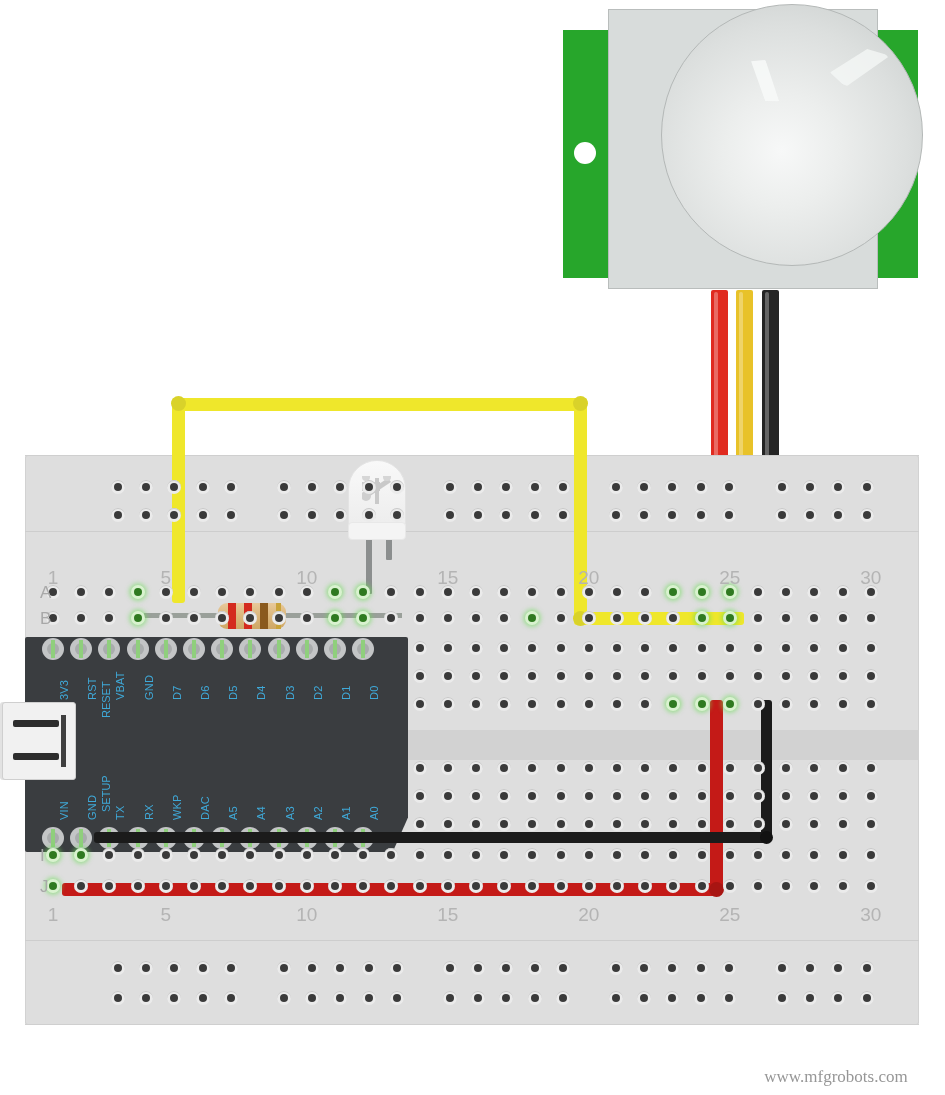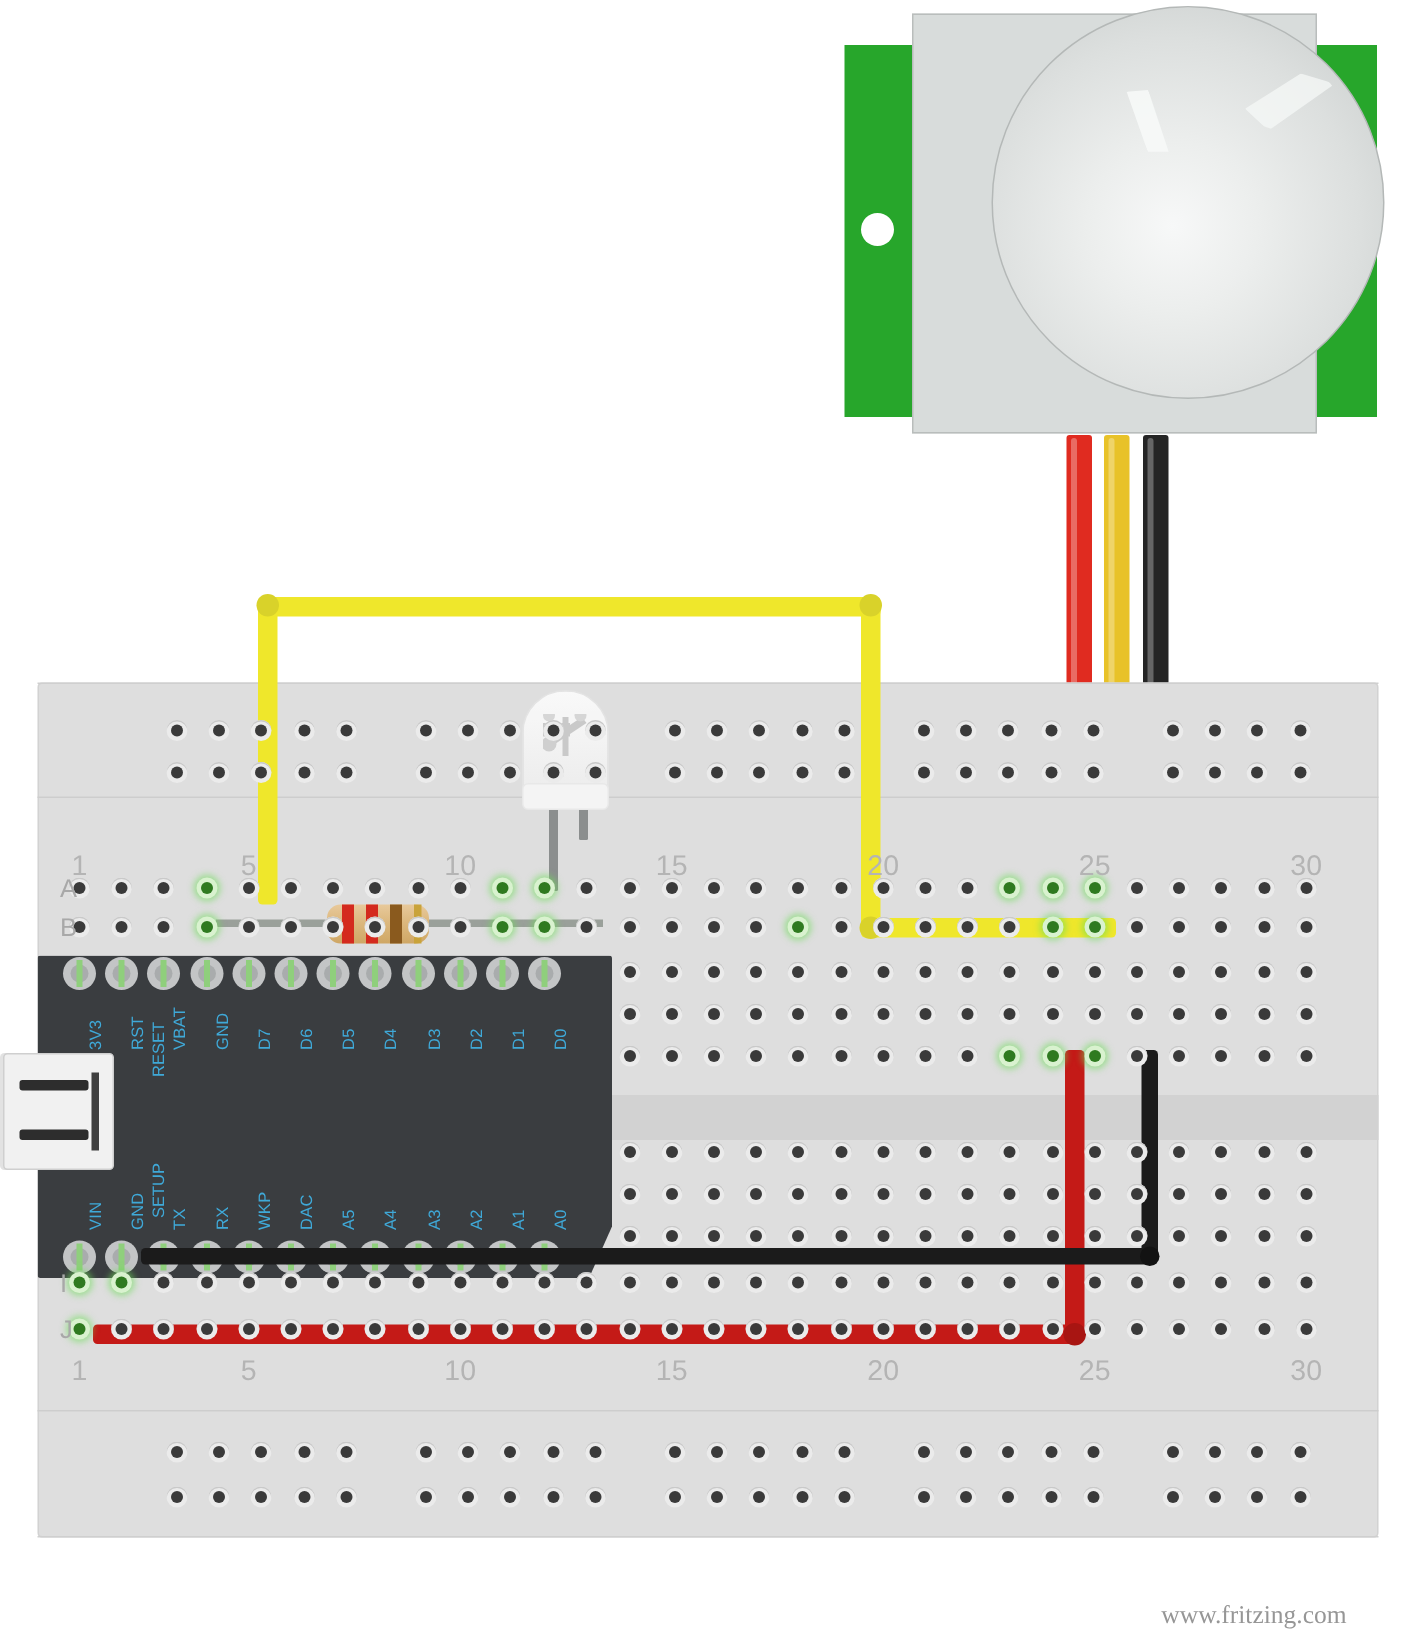--- a/index.html
+++ b/index.html
@@ -374,21 +374,21 @@
   <div class="wend" style="left:573px;top:611px;background:#d9d22a;"></div>
 
   <div class="wseg" style="left:62px;top:883px;width:655px;height:13px;background:#c41a17;"></div>
   <div class="wseg" style="left:710px;top:700px;width:13px;height:190px;background:#c41a17;"></div>
   <div class="wend" style="left:709px;top:882px;background:#a81512;"></div>
 
   <div class="wseg" style="left:94px;top:832px;width:672px;height:11px;background:#1b1b1b;"></div>
   <div class="wseg" style="left:761px;top:700px;width:11px;height:140px;background:#1b1b1b;"></div>
   <div class="wend" style="left:760px;top:831px;width:13px;height:13px;background:#121212;"></div>
 
-  <div id="watermark">www.fritzing.com</div>
+  <div id="watermark">www.mfgrobots.com</div>
 
 </div>
 
 <div class="hole" style="left: 111px; top: 480px;">
     <i></i>
   </div>
 <div class="hole" style="left: 139.2px; top: 480px;">
     <i></i>
   </div>
 <div class="hole" style="left: 167.4px; top: 480px;">

